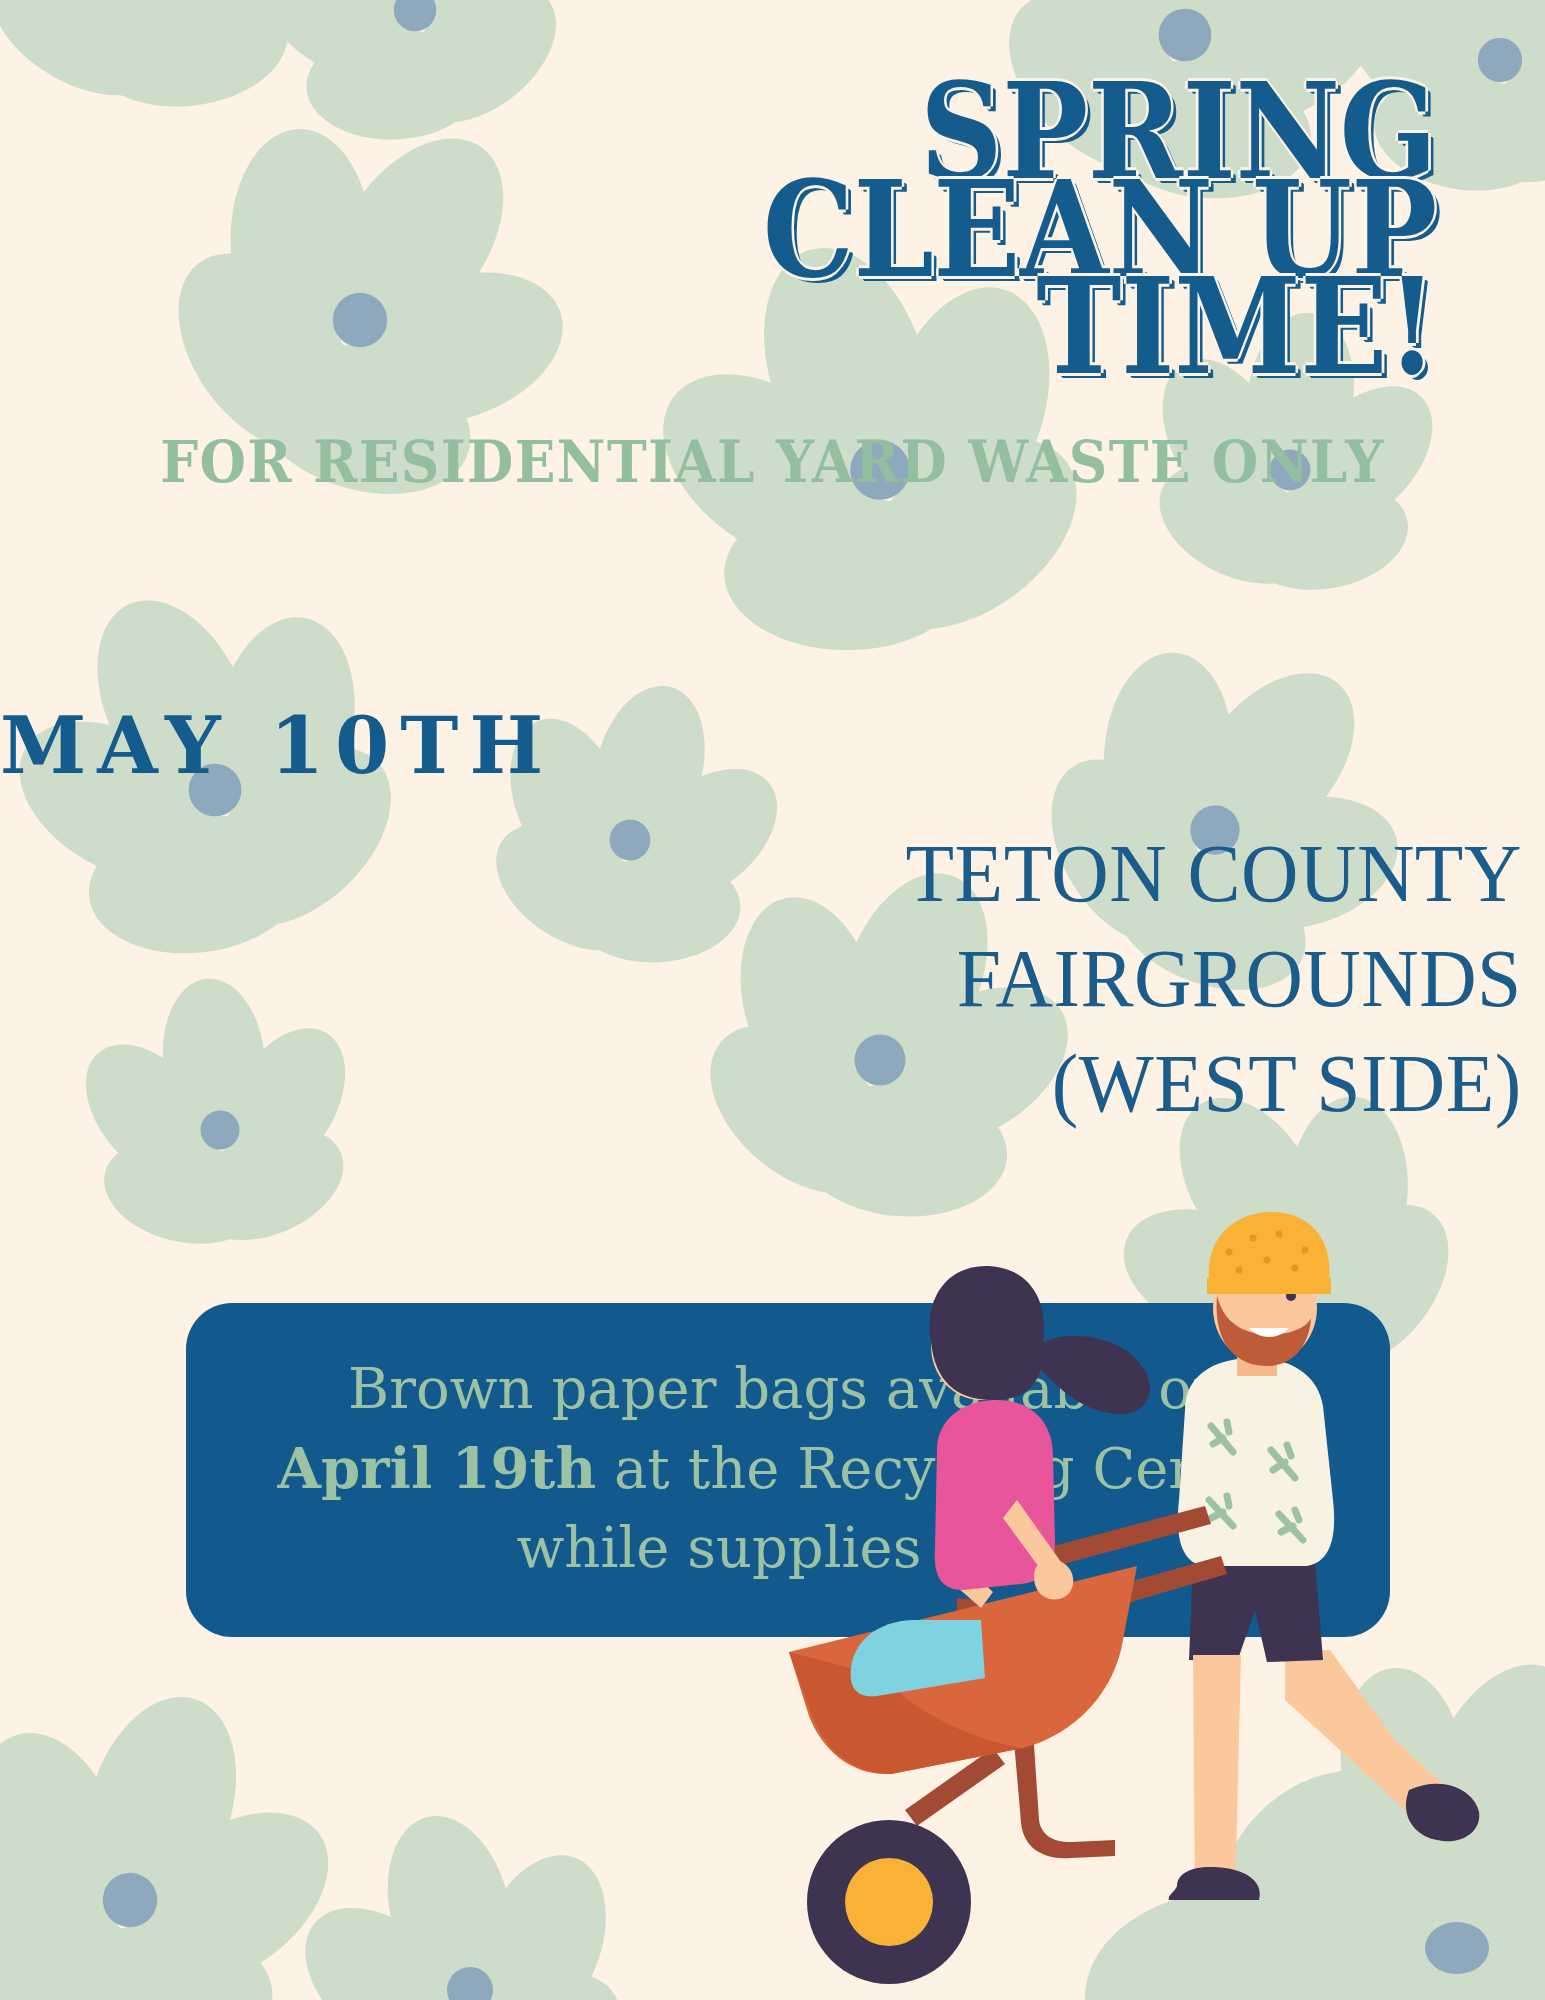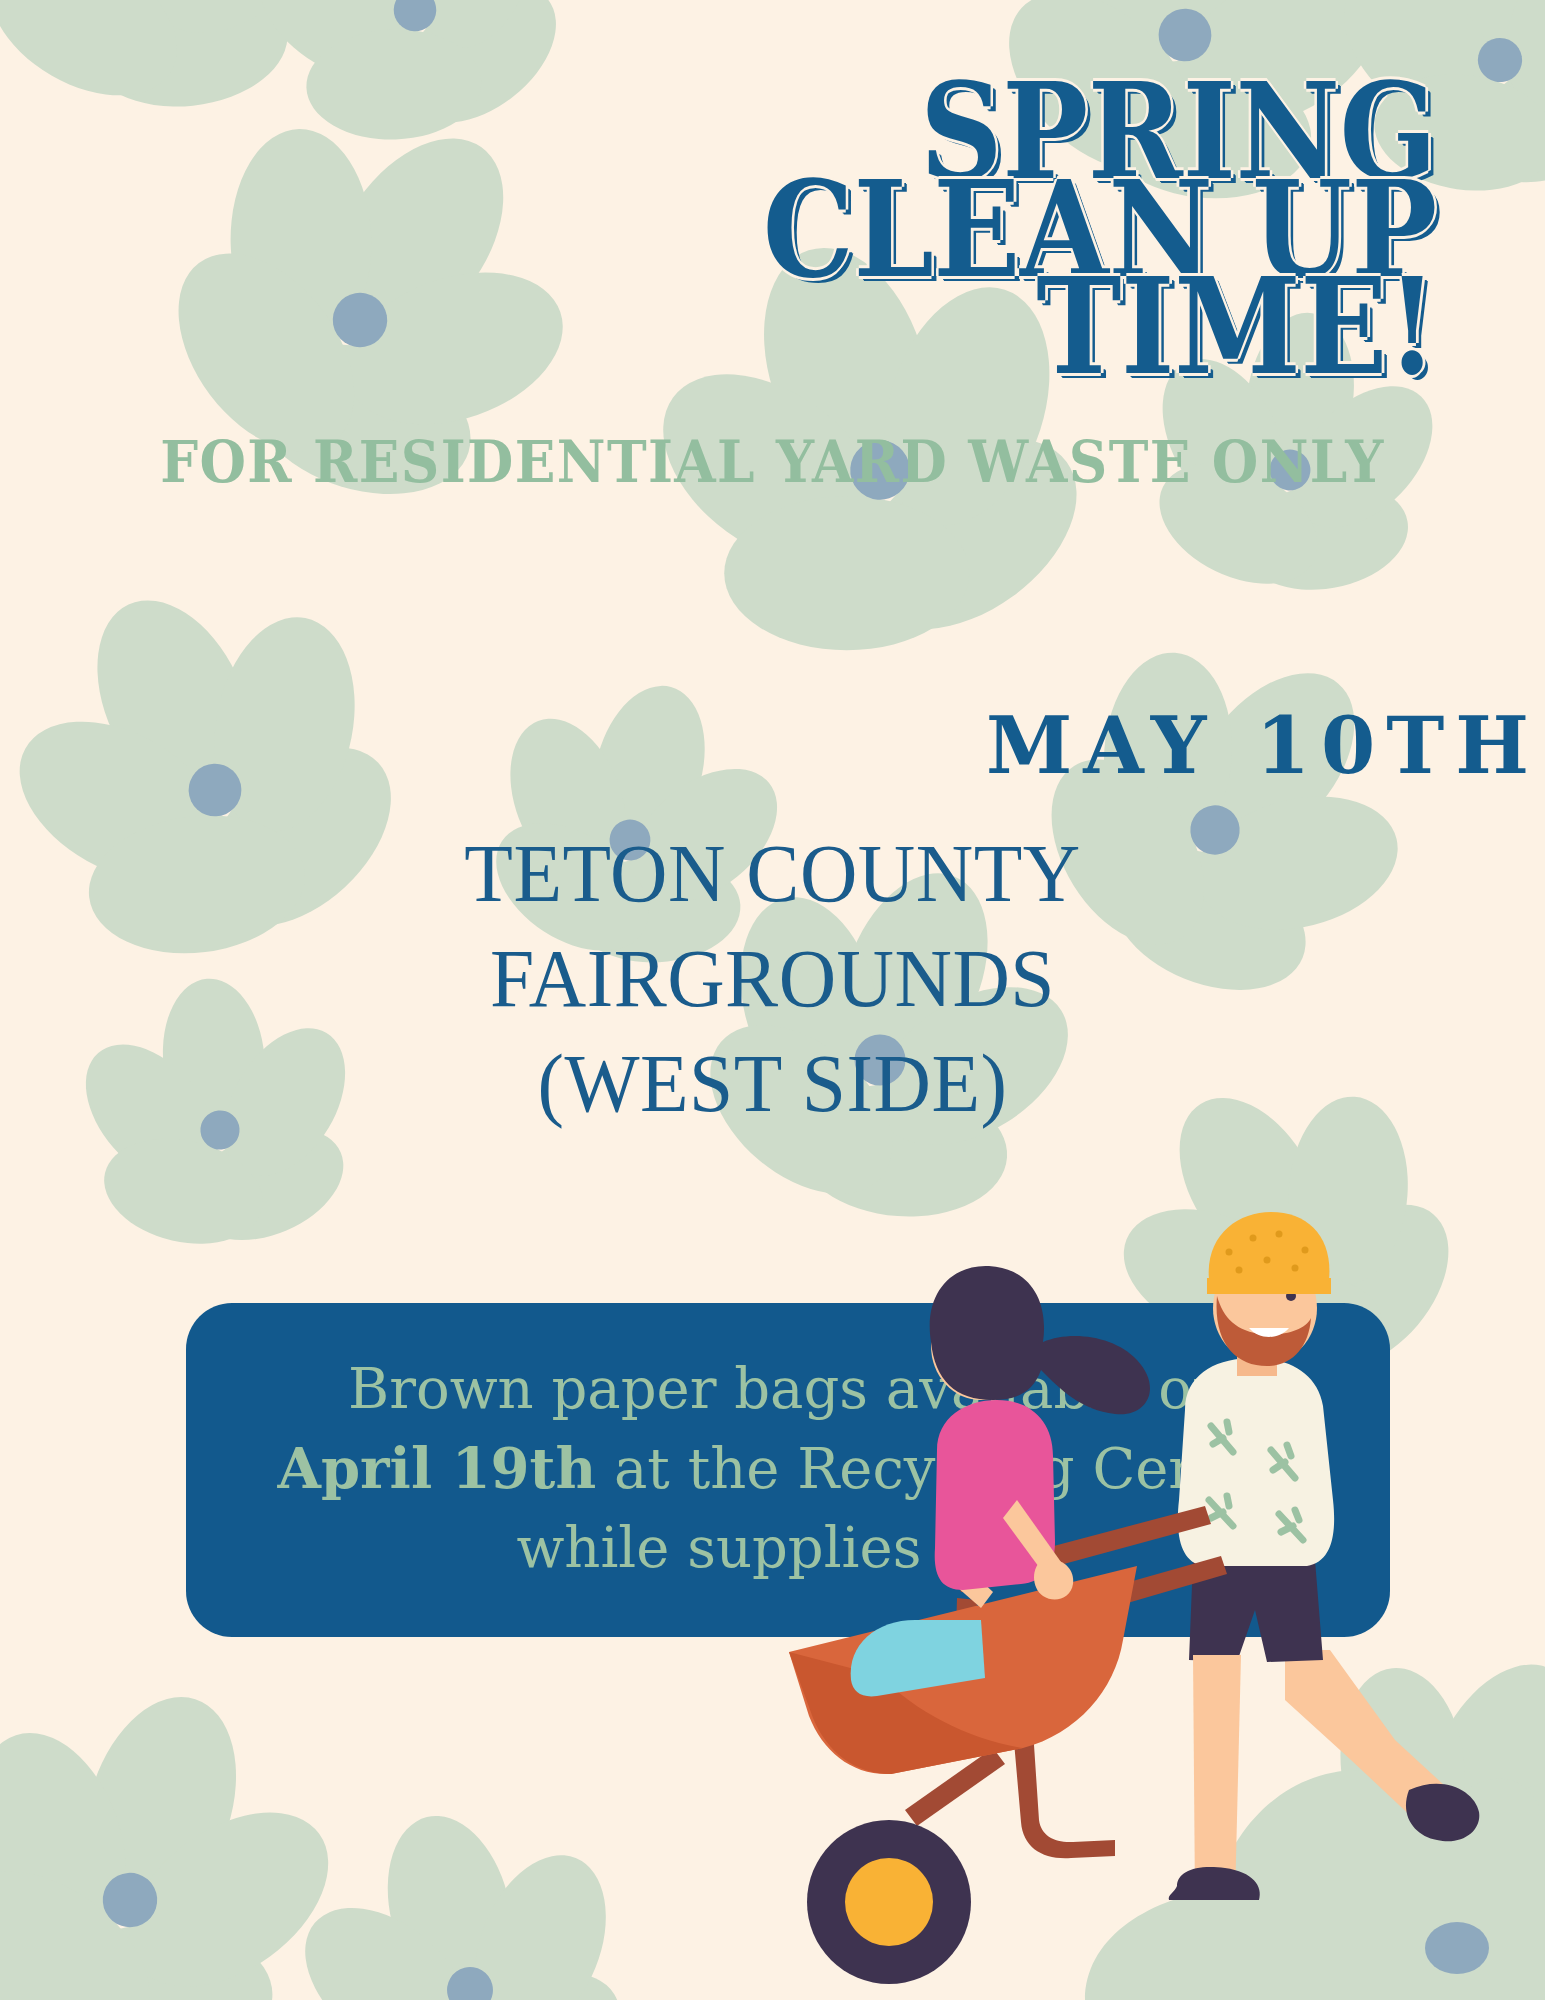--- a/index.html
+++ b/index.html
@@ -78,35 +78,35 @@
     letter-spacing: 1.5px;
     transform: scaleX(0.92);
   }
 
   
   #event-date {
     position: absolute;
     top: 700px;
     left: 0;
     width: 1540px;
-    text-align: right;
+    text-align: left;
     color: #145C8E;
     font-family: "DejaVu Serif", "Liberation Serif", serif;
     font-weight: bold;
     font-size: 78px;
     letter-spacing: 11px;
   }
 
   
   .venue-block {
     position: absolute;
     top: 822px;
     left: 0;
     width: 1545px;
-    text-align: center;
+    text-align: right;
   }
   .venue-line {
     display: block;
     color: #1A5C8C;
     font-family: "Liberation Serif", "DejaVu Serif", serif;
     font-weight: normal;
     font-size: 82px;
     line-height: 1.28;
     letter-spacing: 0.5px;
     transform: scaleX(0.97);

